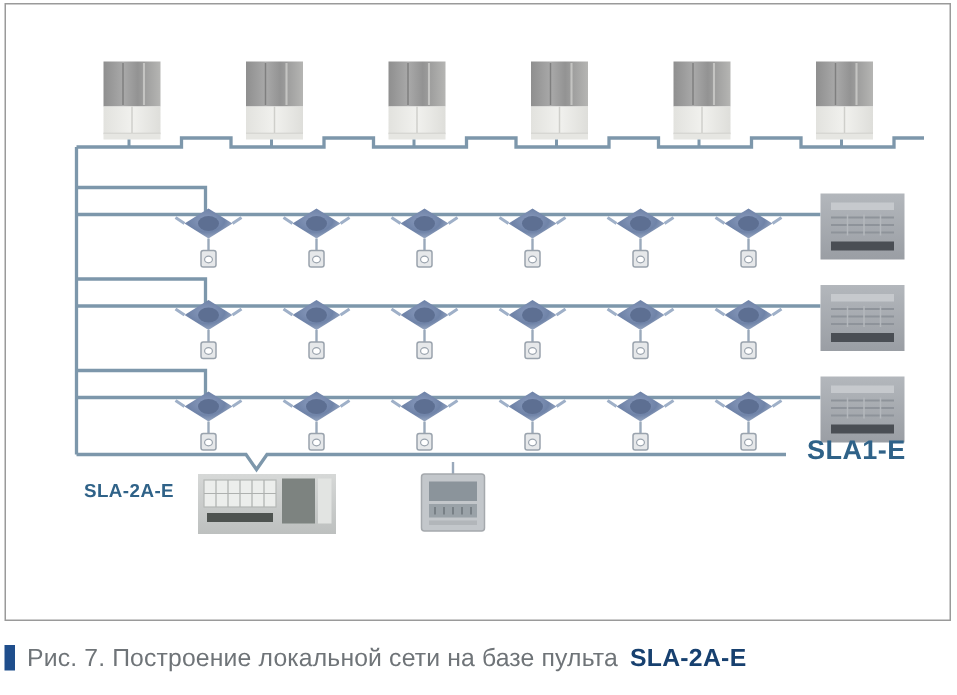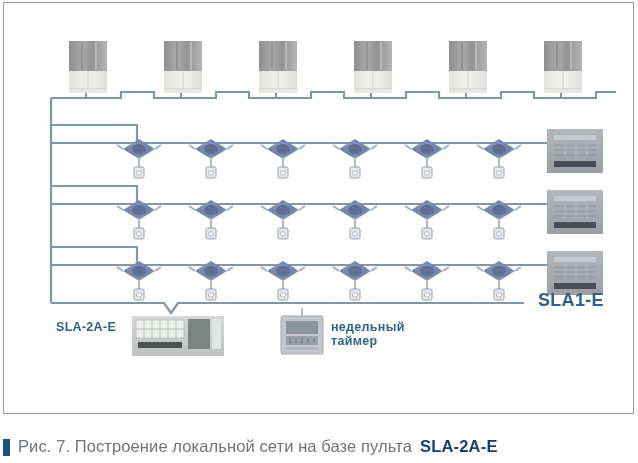--- a/index.html
+++ b/index.html
@@ -36,21 +36,21 @@
   }
 
   
   #caption-bar {
     position: absolute;
     left: 3px;
     top: 430px;
     width: 625px;
     height: 26px;
     display: flex;
-    align-items: flex-end;
+    align-items: flex-start;
     gap: 8px;
   }
   #caption-marker {
     width: 7px;
     height: 17px;
     background: #1f4e8c;
     flex: 0 0 auto;
   }
   #caption-text {
     font-size: 16.5px;
@@ -455,24 +455,20 @@
       </g>
       <rect x="5" y="33" width="32" height="3" fill="#b2b6ba"></rect>
     </g>
 
   </svg>
 
   <div class="diagram-label" id="label-sla2ae">SLA-2A-E</div>
 
   <div class="diagram-label" id="label-sla1e">SLA1-E</div>
 
-  <div class="diagram-label" id="label-timer">
-    <span>недельный</span>
-    <span>таймер</span>
-  </div>
 
 </div>
 
 <div id="caption-bar">
   <div id="caption-marker"></div>
   <div id="caption-text">Рис. 7. Построение локальной сети на базе пульта</div>
   <div id="caption-code">SLA-2A-E</div>
 </div>
 
 </body></html>

